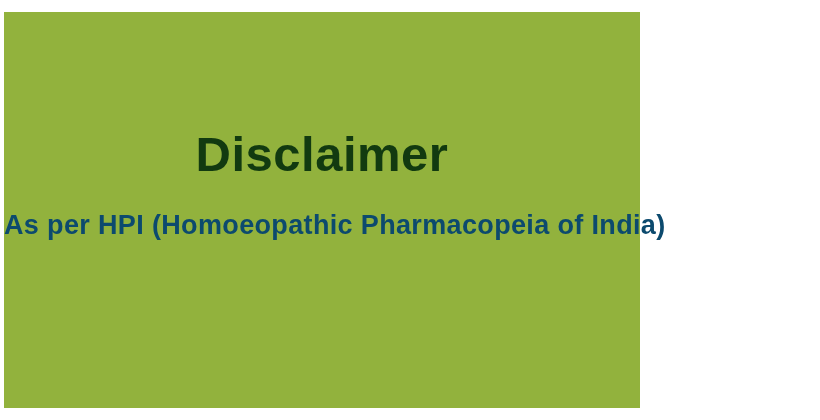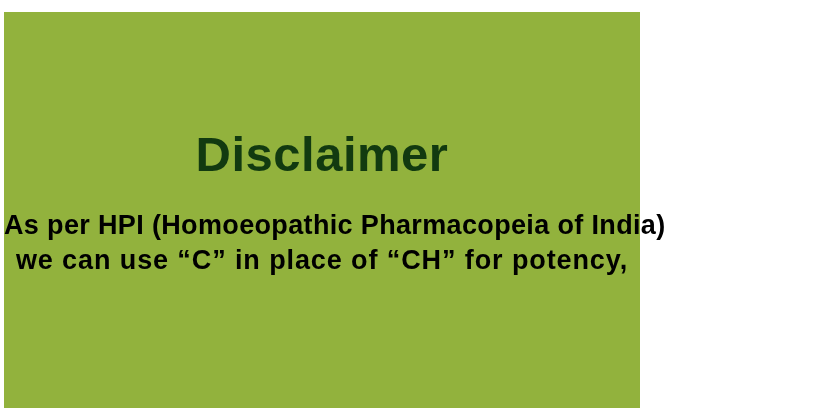--- a/index.html
+++ b/index.html
@@ -55,21 +55,21 @@
     position: absolute;
     left: 0;
     right: 0;
     top: 196px;
     text-align: center;
     font-family: "Liberation Sans", sans-serif;
     font-size: 27px;
     font-weight: bold;
     line-height: 35px;
     letter-spacing: 0.9px;
-    color: #000000;
+    color: #0c4a6e;
   }
 
   .body-line {
     display: block;
     white-space: nowrap;
   }
 
   .body-line.line-1 {
     letter-spacing: 0.35px;
   }
@@ -78,18 +78,17 @@
 <body>
 
 <div class="canvas">
 
   <div class="panel">
 
     <div class="disclaimer-title">Disclaimer</div>
 
     <div class="disclaimer-body">
       <span class="body-line line-1">As per HPI (Homoeopathic Pharmacopeia of India)</span>
-      <span class="body-line line-2">we can use “C” in place of “CH” for potency,</span>
     </div>
 
   </div>
 
 </div>
 
 </body></html>

